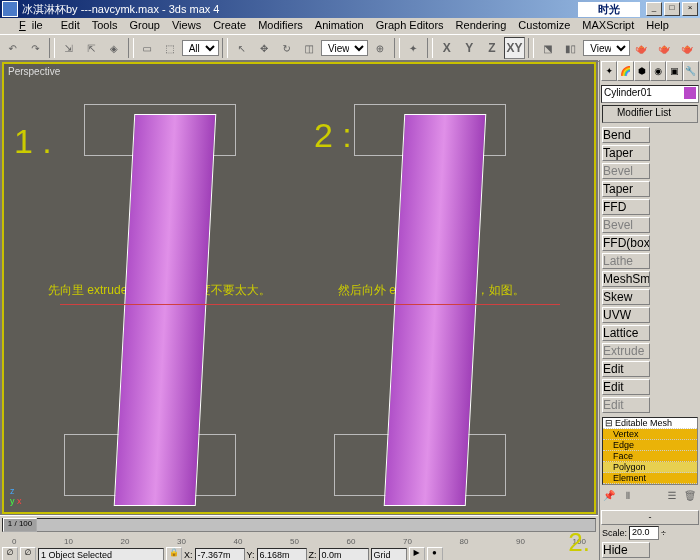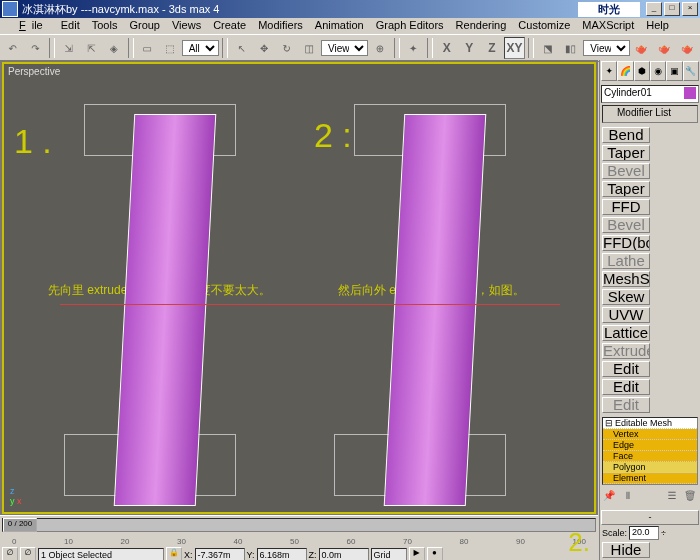--- a/index.html
+++ b/index.html
@@ -25,21 +25,21 @@
 .wf{position:absolute;border:1px solid #bbb}
 .redline{position:absolute;height:1px;background:#d04040}
 .cmdpanel{position:absolute;top:60px;right:0;width:100px;bottom:0;background:#d4d0c8;border-left:1px solid #808080;font-size:10px;overflow:hidden}
 .tabs{height:22px;display:flex;padding:1px}
 .tab{width:15px;height:18px;border:1px solid #808080;border-top-color:#fff;border-left-color:#fff;background:#d4d0c8;font-size:9px;text-align:center;line-height:18px}
 .tab.act{background:#e8e4d8}
 .objname{margin:1px;height:14px;border:1px inset #808080;background:#ffffff;padding:1px 2px;display:flex}
 .objname .sw{width:12px;height:12px;background:#b848c8;margin-left:auto}
 .dd{margin:2px;height:14px;border:1px inset #808080;background:#d4d0c8;padding:1px 14px}
 .btngrid{display:flex;flex-wrap:wrap;padding:1px}
-.gbtn{width:46px;height:14px;margin:1px;border:1px solid #fff;border-right-color:#808080;border-bottom-color:#808080;background:#d4d0c8;text-align:center;font-size:15px;line-height:14px;overflow:hidden}
+.gbtn{width:46px;height:14px;margin:1px;border:1px solid #fff;border-right-color:#808080;border-bottom-color:#808080;background:#d4d0c8;font-size:12px;line-height:14px;overflow:hidden}
 .gbtn.dis{color:#808080}
 .rollhdr{margin:1px;height:13px;border:1px solid #fff;border-right-color:#808080;border-bottom-color:#808080;background:#d4d0c8;text-align:center;font-size:9px;line-height:13px}
 .rollhdr.minus::before{content:"- "}
 .solist{margin:2px;border:1px inset #808080;background:#eab308;font-size:9px}
 .solist div{padding:0 2px 0 10px;border-bottom:1px dotted #ccc}
 .solist .hd{padding-left:2px;background:#fff}
 .solist .sel{background:#e8d050}
 .row{display:flex;align-items:center;padding:0 2px;gap:2px;font-size:9px}
 .spn{height:12px;border:1px inset #808080;background:#fff;padding:0 2px;font-size:9px;min-width:24px}
 .statusbar{position:absolute;bottom:0;left:0;right:102px;height:44px;background:#d4d0c8;border-top:1px solid #fff}
@@ -189,21 +189,21 @@
   <div class="row"><span>Scale:</span><span class="spn">20.0</span>÷</div>
   <div class="btngrid">
     <div class="gbtn">Hide</div>
 
   </div>
 
 </div>
 
 <div class="statusbar">
   <div class="timeline">
-    <div class="head">0 / 200</div>
+    <div class="head">1 / 100</div>
   </div>
   <div class="sbrow" style="font-size:8px;color:#606060;justify-content:space-between;padding:0 12px">
     <span>0</span>
       <span>10</span>
       <span>20</span>
       <span>30</span>
       <span>40</span>
       <span>50</span>
       <span>60</span>
       <span>70</span>

